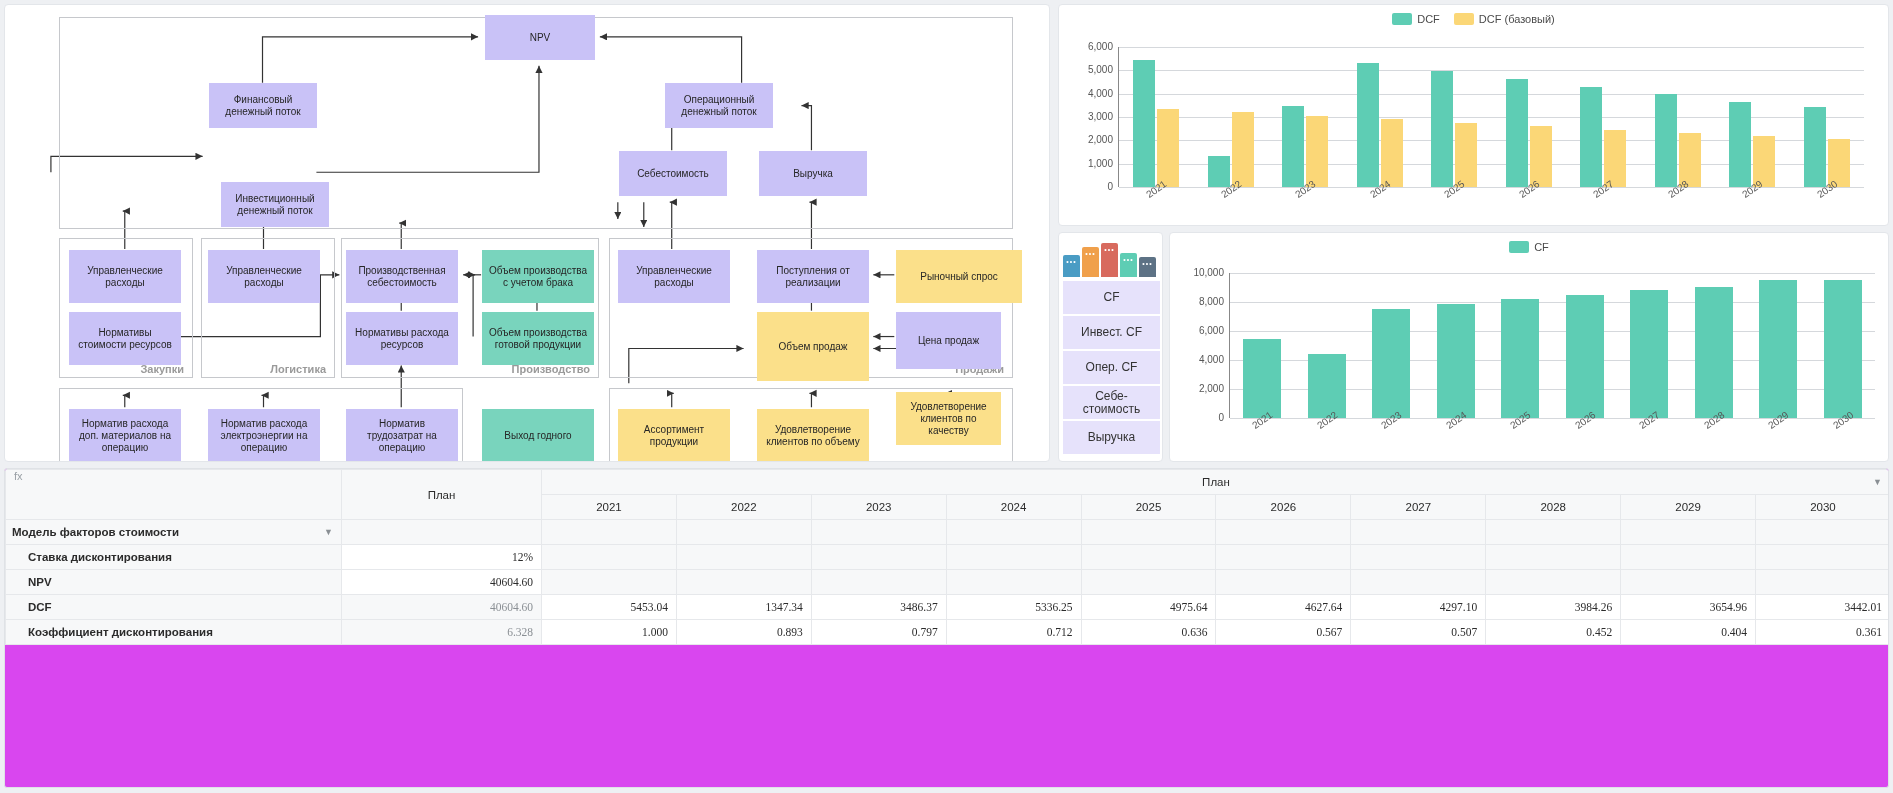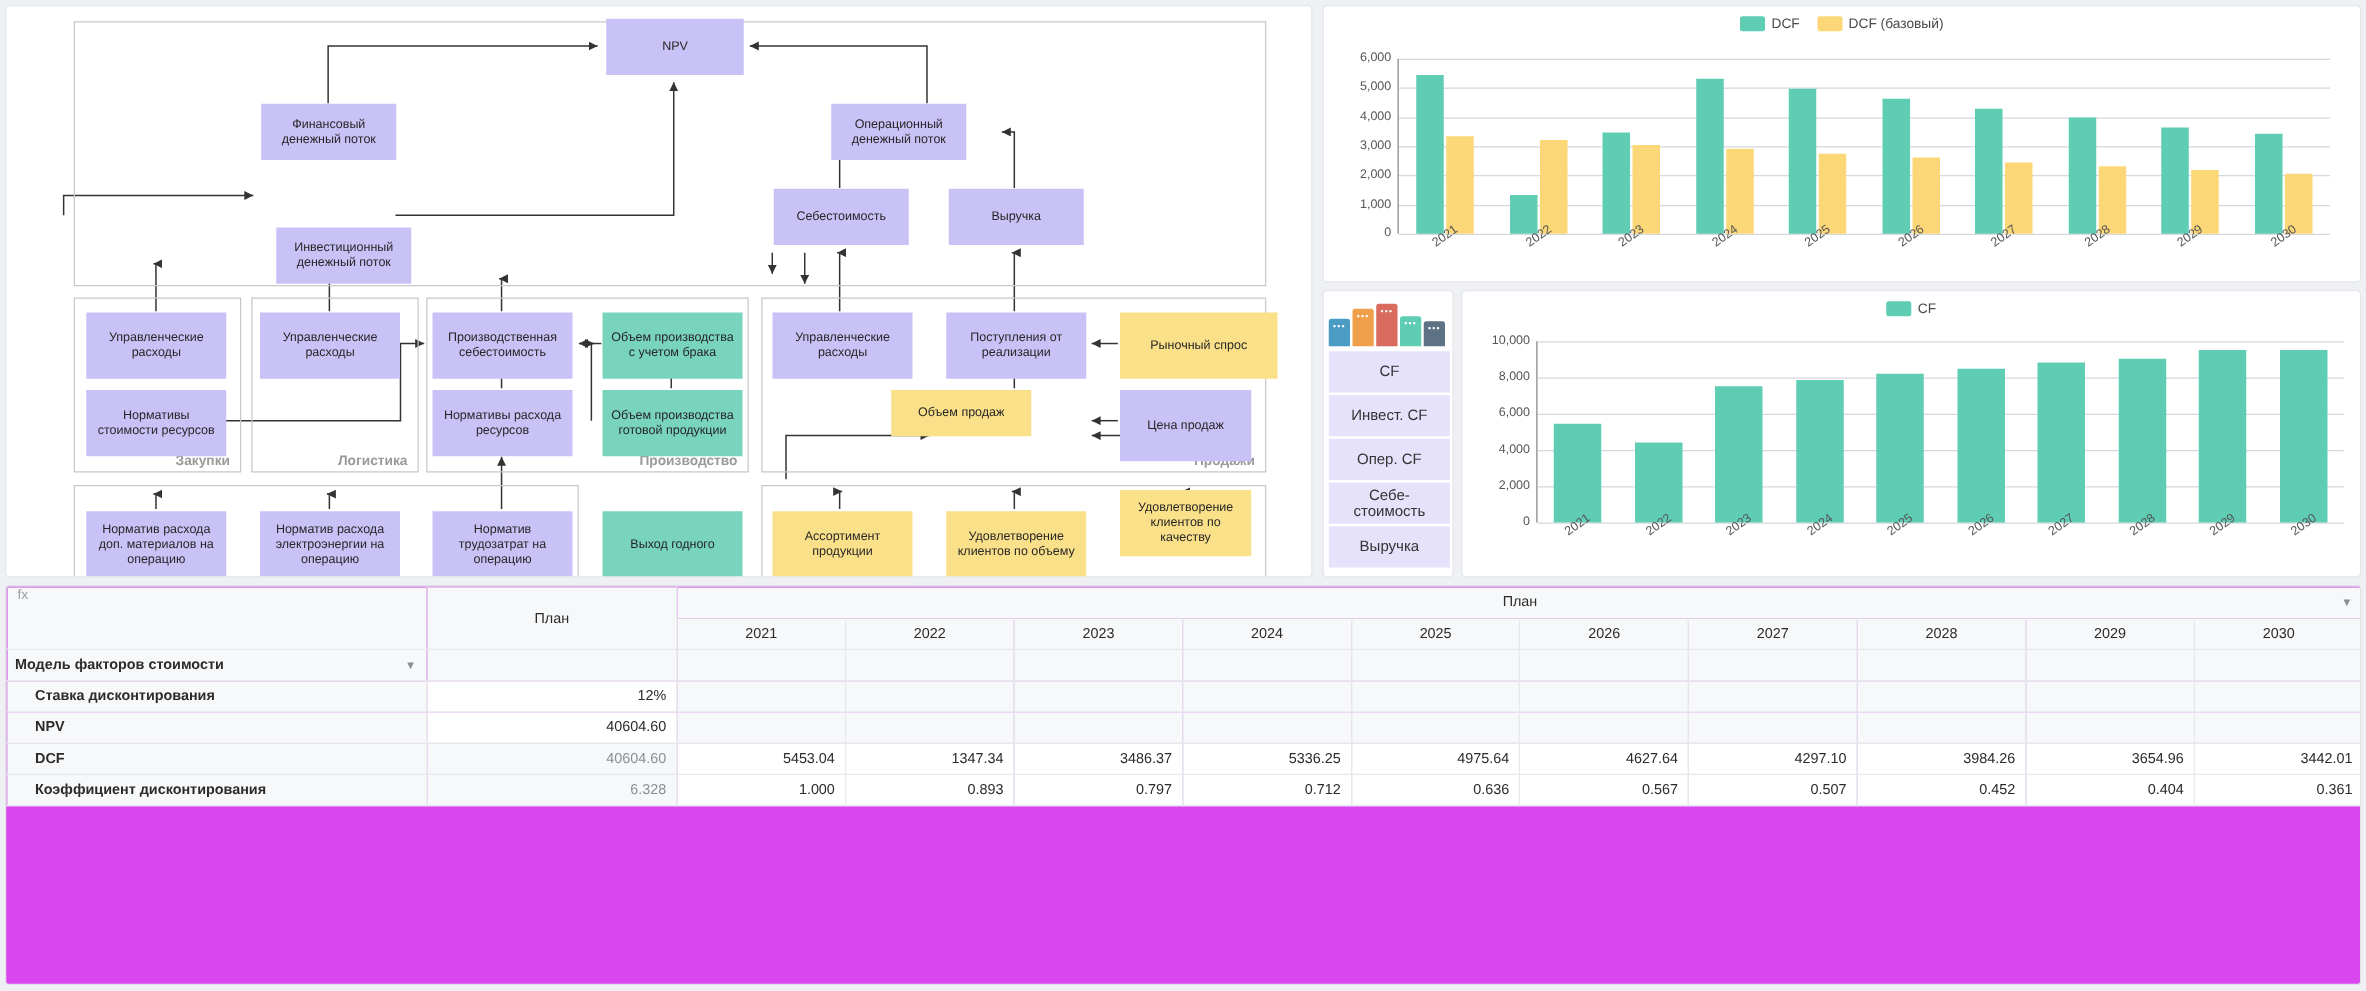--- a/index.html
+++ b/index.html
@@ -112,21 +112,21 @@
     height: 25px;
     font-weight: normal;
   }
   .hdr-group { background:#f7f8f9; text-align:center; height: 24px; position: relative;}
   .hdr-year { background:#f7f8f9; text-align:center; height: 24px;}
   .fx-cell { background:#f7f8f9; vertical-align: top; text-align:left; color:#9aa0a6; font-size:11px; position: relative;}
   .plan-cell { background:#f7f8f9; text-align:center; vertical-align: middle;}
   .rowname { text-align:left; background:#f7f8f9;}
   .rowname.lvl0 { font-weight: bold; padding-left: 6px; position: relative;}
   .rowname.lvl1 { padding-left: 22px; font-weight: bold;}
-  .num { text-align: right; }
+  .num { text-align: right; font-family: Liberation Serif, serif; }
   .num.white { background:#fff; }
   .num.grey  { background:#f7f8f9; color:#8a8f94;}
   .empty { background:#f7f8f9; }
   .caret { color:#8a8f94; font-size: 9px; }
   .caret-right { position:absolute; right:8px; top:50%; transform: translateY(-50%); }
 </style>
 </head>
 <body>
 
 <div class="app">
@@ -227,21 +227,21 @@
         </div>
         <div class="node purple" style="left: 613px; top: 245px; width: 112px; height: 53px;">
           <span>Управленческие расходы</span>
         </div>
         <div class="node purple" style="left: 752px; top: 245px; width: 112px; height: 53px;">
           <span>Поступления от реализации</span>
         </div>
         <div class="node yellow" style="left: 891px; top: 245px; width: 126px; height: 53px;">
           <span>Рыночный спрос</span>
         </div>
-        <div class="node yellow" style="left: 708px; top: 307px; width: 112px; height: 37px;">
+        <div class="node yellow" style="left: 752px; top: 307px; width: 112px; height: 69px;">
           <span>Объем продаж</span>
         </div>
         <div class="node purple" style="left: 891px; top: 307px; width: 105px; height: 57px;">
           <span>Цена продаж</span>
         </div>
         <div class="node purple" style="left: 64px; top: 404px; width: 112px; height: 53px;">
           <span>Норматив расхода доп. материалов на операцию</span>
         </div>
         <div class="node purple" style="left: 203px; top: 404px; width: 112px; height: 53px;">
           <span>Норматив расхода электроэнергии на операцию</span>

